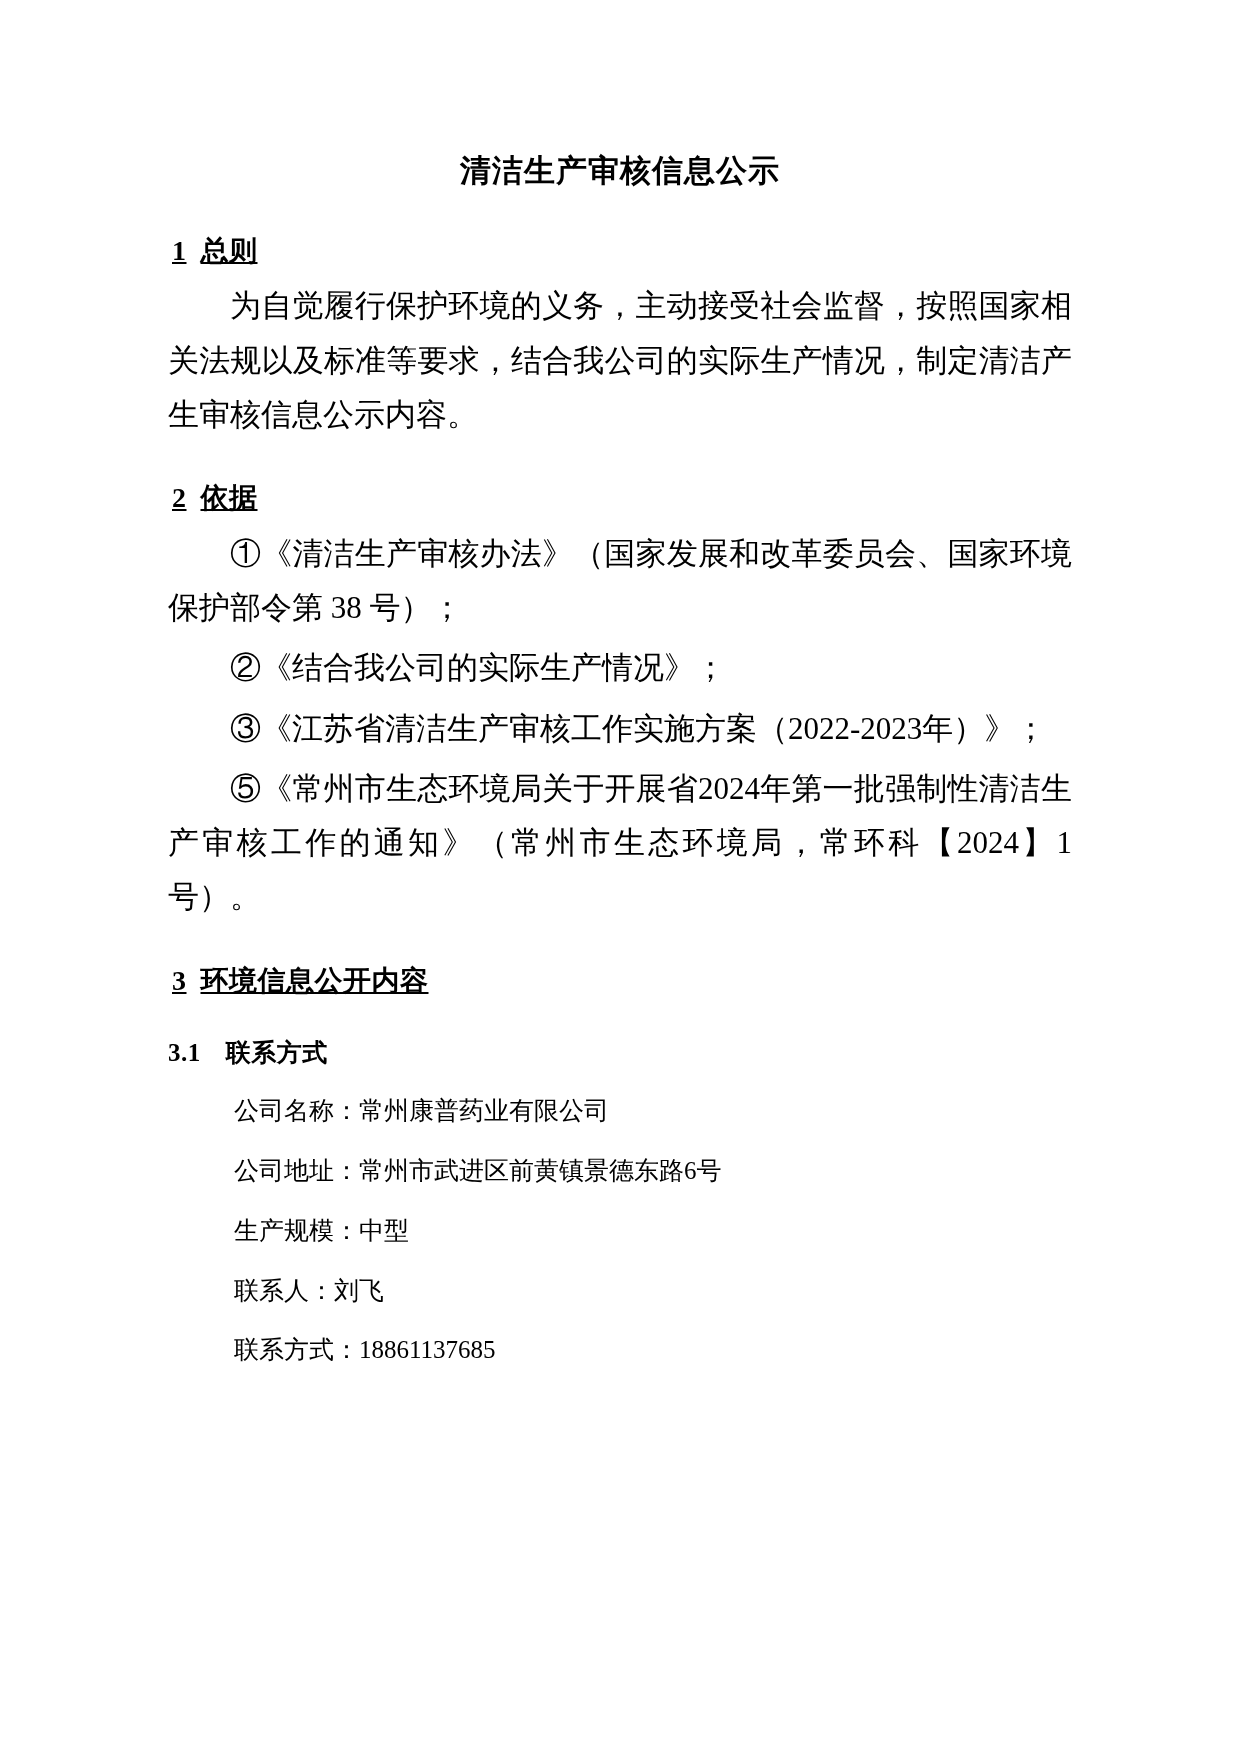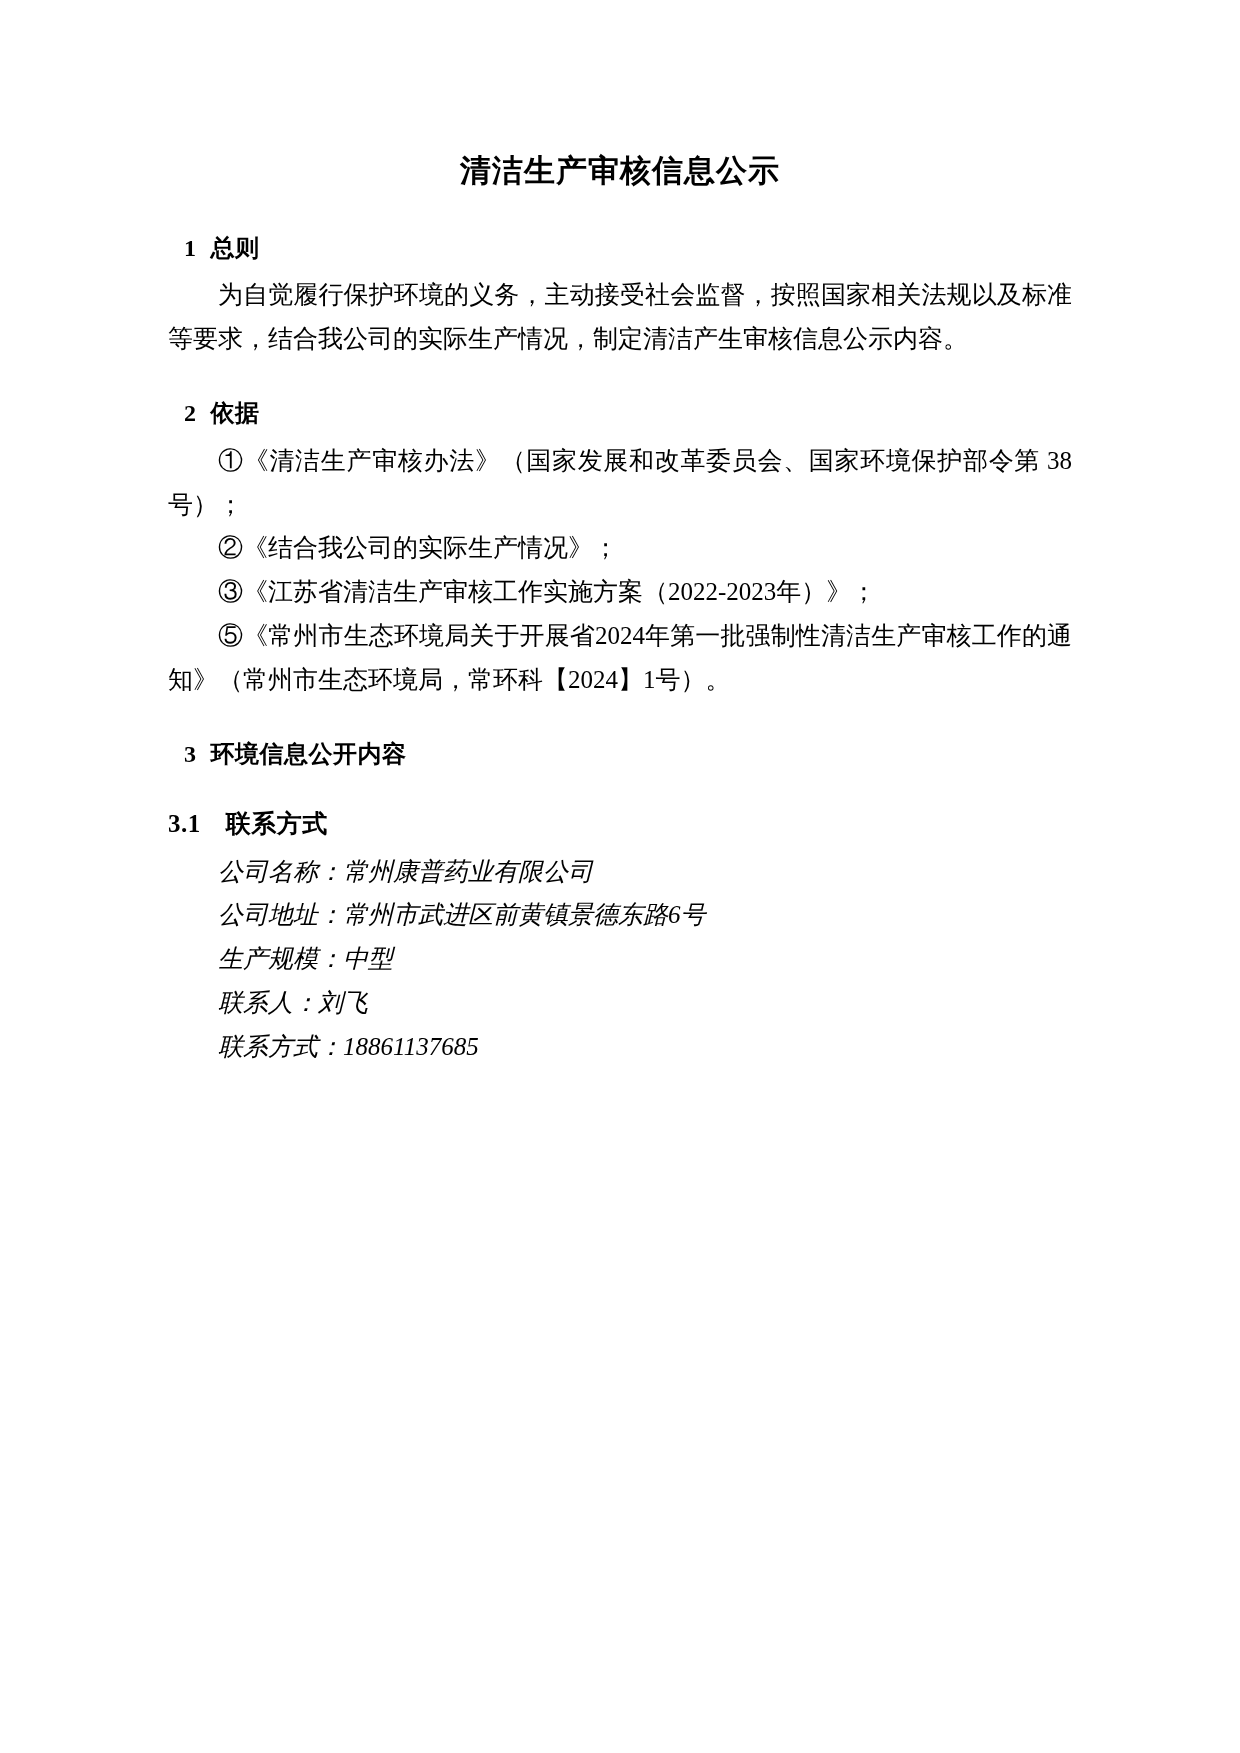--- a/index.html
+++ b/index.html
@@ -23,59 +23,59 @@
   }
   .doc-title {
     text-align: center;
     font-size: 31px;
     font-weight: bold;
     letter-spacing: 1px;
     margin: 28px 0 0 0;
     line-height: 1.5;
   }
   .h1 {
-    font-size: 24px;
+    font-size: 28px;
     font-weight: bold;
-    margin: 34px 0 6px 16px;
+    margin: 34px 0 6px 4px;
     line-height: 1.6;
     letter-spacing: 0.5px;
+    text-decoration: underline;
   }
   .h1 .num {
     margin-right: 14px;
   }
   .h2 {
     font-size: 25px;
     font-weight: bold;
     margin: 30px 0 4px 0;
     line-height: 1.6;
     letter-spacing: 0.5px;
   }
   .h2 .num {
     margin-right: 25px;
   }
   p.body-text {
-    font-size: 25px;
+    font-size: 31px;
     line-height: 1.75;
-    margin: 0 0;
+    margin: 6px 0;
     text-align: justify;
     text-justify: inter-ideograph;
     text-indent: 2em;
   }
   .info-list {
     margin: 6px 0 0 0;
     padding: 0;
     list-style: none;
   }
   .info-list li {
     font-size: 25px;
     line-height: 1.75;
-    margin: 0;
+    margin: 16px;
     padding: 0;
     text-indent: 2em;
-    font-style: italic;
   }
 </style>
 </head>
 <body>
 
 <div class="page">
 
   <h1 class="doc-title">清洁生产审核信息公示</h1>
 
   <h2 class="h1">

